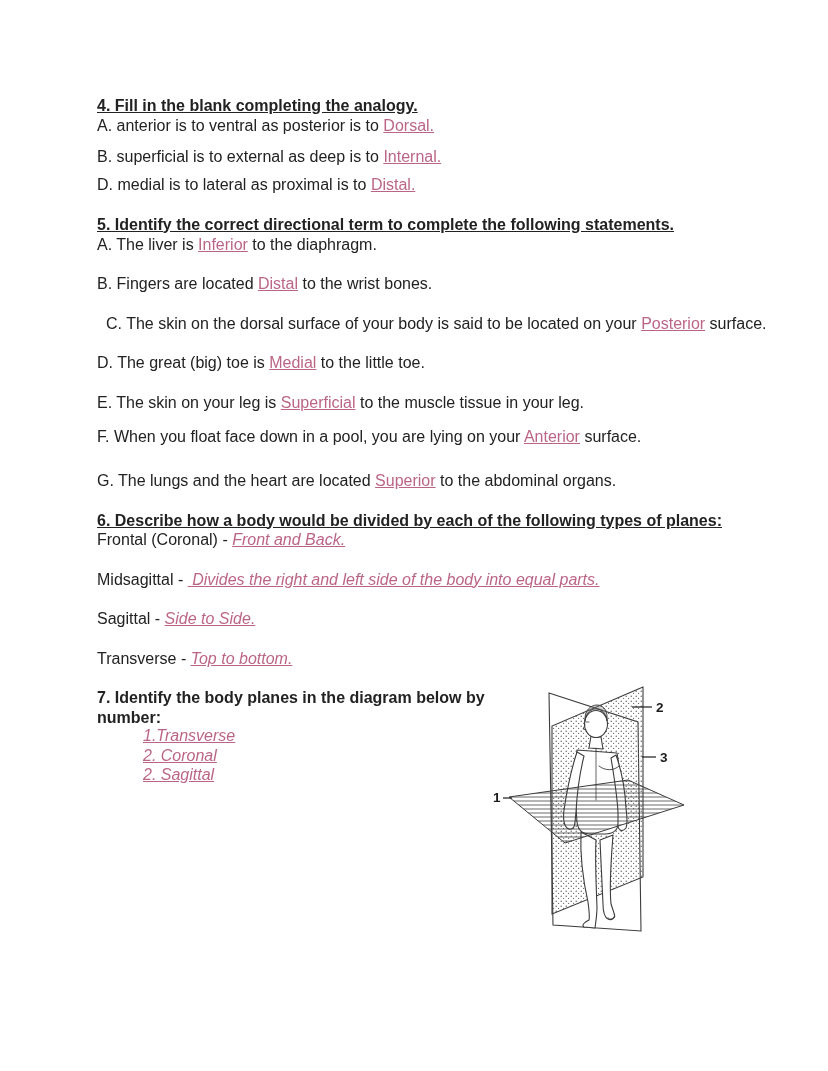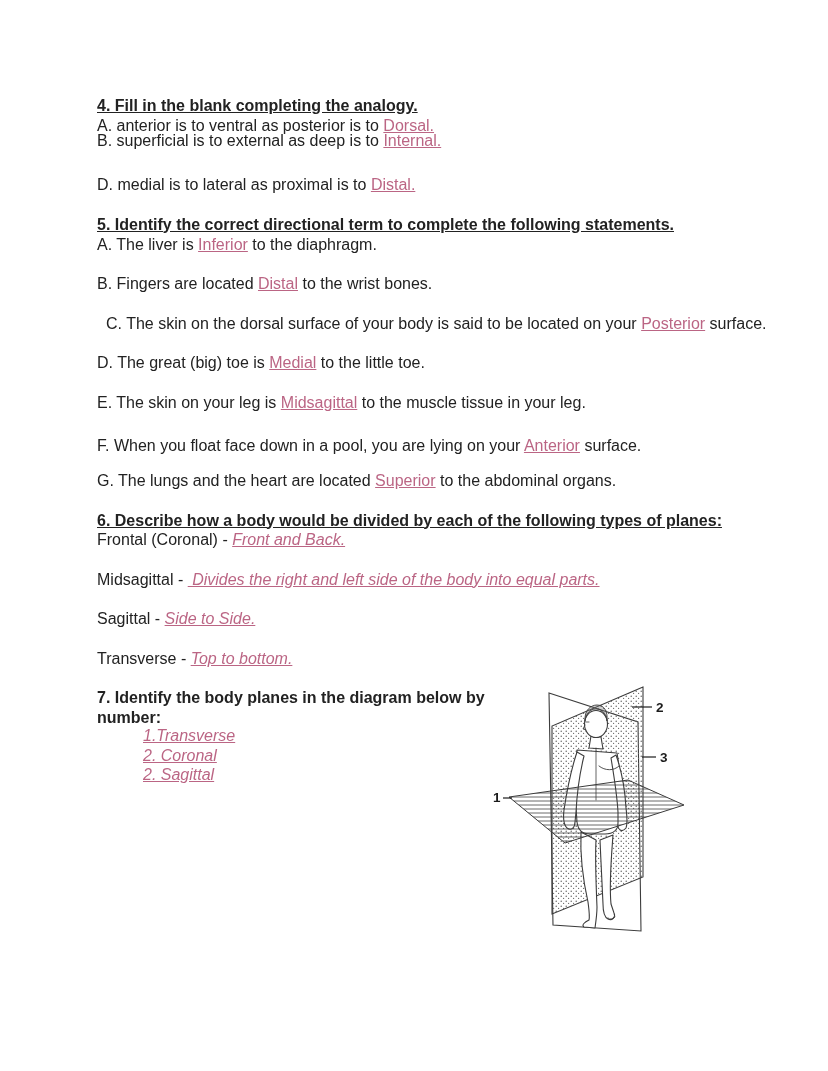--- a/index.html
+++ b/index.html
@@ -29,29 +29,29 @@
   }
 </style>
 </head>
 <body>
 
 <div class="page">
 
   <div id="text-layer">
       <div class="line" style="top: 98px; left: 97px;"><span class="seg-header">4. Fill in the blank completing the analogy.</span></div>
       <div class="line" style="top: 118px; left: 97px;"><span class="seg-plain">A. anterior is to ventral as posterior is to </span><span class="seg-answer">Dorsal.</span></div>
-      <div class="line" style="top: 133px; left: 97px;"><span class="seg-plain">B. superficial is to external as deep is to </span><span class="seg-answer">Internal.</span></div>
+      <div class="line" style="top: 149px; left: 97px;"><span class="seg-plain">B. superficial is to external as deep is to </span><span class="seg-answer">Internal.</span></div>
       <div class="line" style="top: 177px; left: 97px;"><span class="seg-plain">D. medial is to lateral as proximal is to </span><span class="seg-answer">Distal.</span></div>
       <div class="line" style="top: 216.5px; left: 97px;"><span class="seg-header">5. Identify the correct directional term to complete the following statements.</span></div>
       <div class="line" style="top: 236.5px; left: 97px;"><span class="seg-plain">A. The liver is </span><span class="seg-answer">Inferior</span><span class="seg-plain"> to the diaphragm.</span></div>
       <div class="line" style="top: 276px; left: 97px;"><span class="seg-plain">B. Fingers are located </span><span class="seg-answer">Distal</span><span class="seg-plain"> to the wrist bones.</span></div>
       <div class="line" style="top: 315.5px; left: 106px;"><span class="seg-plain">C. The skin on the dorsal surface of your body is said to be located on your </span><span class="seg-answer">Posterior</span><span class="seg-plain"> surface.</span></div>
       <div class="line" style="top: 355px; left: 97px;"><span class="seg-plain">D. The great (big) toe is </span><span class="seg-answer">Medial</span><span class="seg-plain"> to the little toe.</span></div>
-      <div class="line" style="top: 394.5px; left: 97px;"><span class="seg-plain">E. The skin on your leg is </span><span class="seg-answer">Midsagittal</span><span class="seg-plain"> to the muscle tissue in your leg.</span></div>
-      <div class="line" style="top: 438px; left: 97px;"><span class="seg-plain">F. When you float face down in a pool, you are lying on your </span><span class="seg-answer">Anterior</span><span class="seg-plain"> surface.</span></div>
+      <div class="line" style="top: 394.5px; left: 97px;"><span class="seg-plain">E. The skin on your leg is </span><span class="seg-answer">Superficial</span><span class="seg-plain"> to the muscle tissue in your leg.</span></div>
+      <div class="line" style="top: 429px; left: 97px;"><span class="seg-plain">F. When you float face down in a pool, you are lying on your </span><span class="seg-answer">Anterior</span><span class="seg-plain"> surface.</span></div>
       <div class="line" style="top: 473px; left: 97px;"><span class="seg-plain">G. The lungs and the heart are located </span><span class="seg-answer">Superior</span><span class="seg-plain"> to the abdominal organs.</span></div>
       <div class="line" style="top: 512.5px; left: 97px;"><span class="seg-header">6. Describe how a body would be divided by each of the following types of planes:</span></div>
       <div class="line" style="top: 532px; left: 97px;"><span class="seg-plain">Frontal (Coronal) - </span><span class="seg-answer-italic">Front and Back.</span></div>
       <div class="line" style="top: 571.5px; left: 97px;"><span class="seg-plain">Midsagittal - </span><span class="seg-answer-italic"> Divides the right and left side of the body into equal parts.</span></div>
       <div class="line" style="top: 611px; left: 97px;"><span class="seg-plain">Sagittal - </span><span class="seg-answer-italic">Side to Side.</span></div>
       <div class="line" style="top: 650.5px; left: 97px;"><span class="seg-plain">Transverse - </span><span class="seg-answer-italic">Top to bottom.</span></div>
       <div class="line" style="top: 689.5px; left: 97px;"><span class="seg-bold">7. Identify the body planes in the diagram below by</span></div>
       <div class="line" style="top: 709.5px; left: 97px;"><span class="seg-bold">number:</span></div>
       <div class="line" style="top: 727.5px; left: 143px; text-align: right;"><span class="seg-answer-italic">1.Transverse</span></div>
       <div class="line" style="top: 747.5px; left: 143px;"><span class="seg-answer-italic">2. Coronal</span></div>

